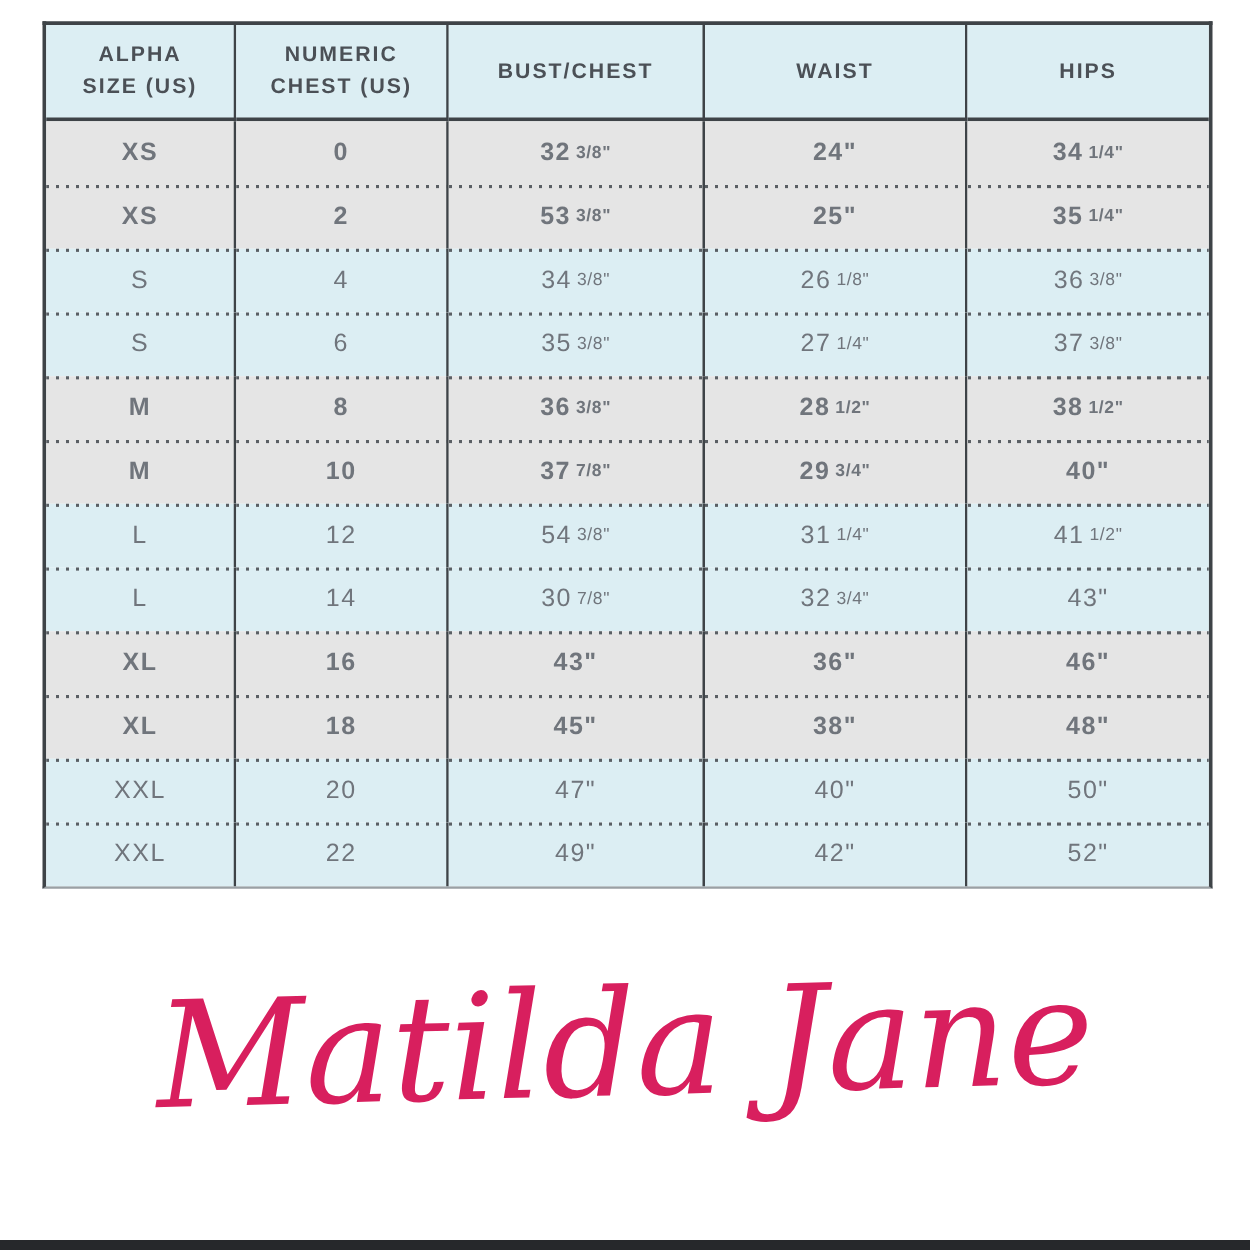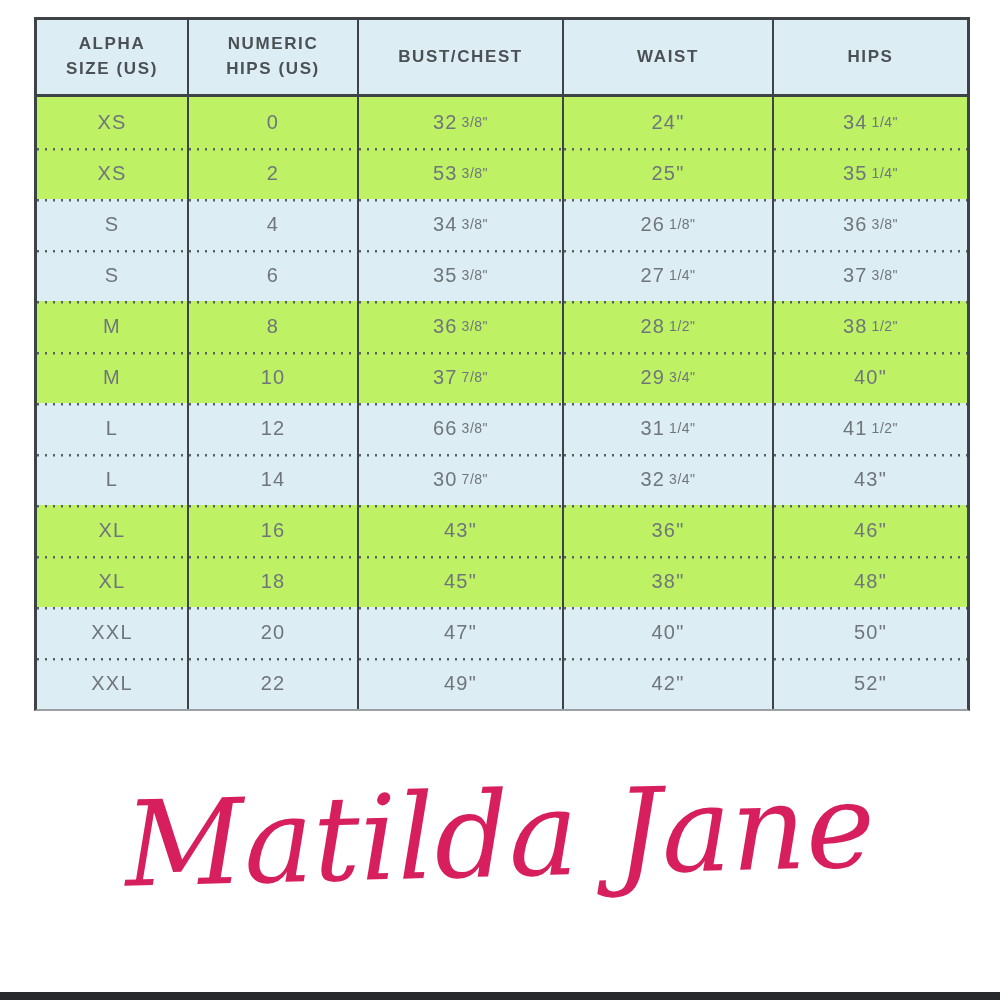--- a/index.html
+++ b/index.html
@@ -61,21 +61,21 @@
     color: #70757c;
     font-size: 20px;
     letter-spacing: 1.2px;
     text-align: center;
     vertical-align: middle;
     padding: 0;
   }
   table.size-chart td:last-child { border-right: none; }
 
   table.size-chart tr.row-blue td  { background-color: #dceef3; }
-  table.size-chart tr.row-white td { background-color: #bef264; }
+  table.size-chart tr.row-white td { background-color: #e5e5e5; font-weight: bold; }
 
   
   table.size-chart tr.dotted td {
     background-image: repeating-linear-gradient(to right,
       #5a5f64 0px, #5a5f64 2.5px, transparent 2.5px, transparent 8px);
     background-repeat: no-repeat;
     background-size: 100% 2.5px;
     background-position: 0 0;
   }
 
@@ -118,21 +118,21 @@
         <col class="c2">
         <col class="c3">
         <col class="c4">
         <col class="c5">
     </colgroup>
     <thead>
       <tr id="header-row">
           <th>ALPHA
 SIZE (US)</th>
           <th>NUMERIC
-HIPS (US)</th>
+CHEST (US)</th>
           <th>BUST/CHEST</th>
           <th>WAIST</th>
           <th>HIPS</th>
         </tr>
     </thead>
     <tbody id="table-body">
         <tr class="row-white">
           <td>XS</td>
           <td>0</td>
           <td><span>32</span><span class="frac">3/8"</span></td>
@@ -170,21 +170,21 @@
         <tr class="row-white dotted">
           <td>M</td>
           <td>10</td>
           <td><span>37</span><span class="frac">7/8"</span></td>
           <td><span>29</span><span class="frac">3/4"</span></td>
           <td>40"</td>
         </tr>
         <tr class="row-blue dotted">
           <td>L</td>
           <td>12</td>
-          <td><span>66</span><span class="frac">3/8"</span></td>
+          <td><span>54</span><span class="frac">3/8"</span></td>
           <td><span>31</span><span class="frac">1/4"</span></td>
           <td><span>41</span><span class="frac">1/2"</span></td>
         </tr>
         <tr class="row-blue dotted">
           <td>L</td>
           <td>14</td>
           <td><span>30</span><span class="frac">7/8"</span></td>
           <td><span>32</span><span class="frac">3/4"</span></td>
           <td>43"</td>
         </tr>

